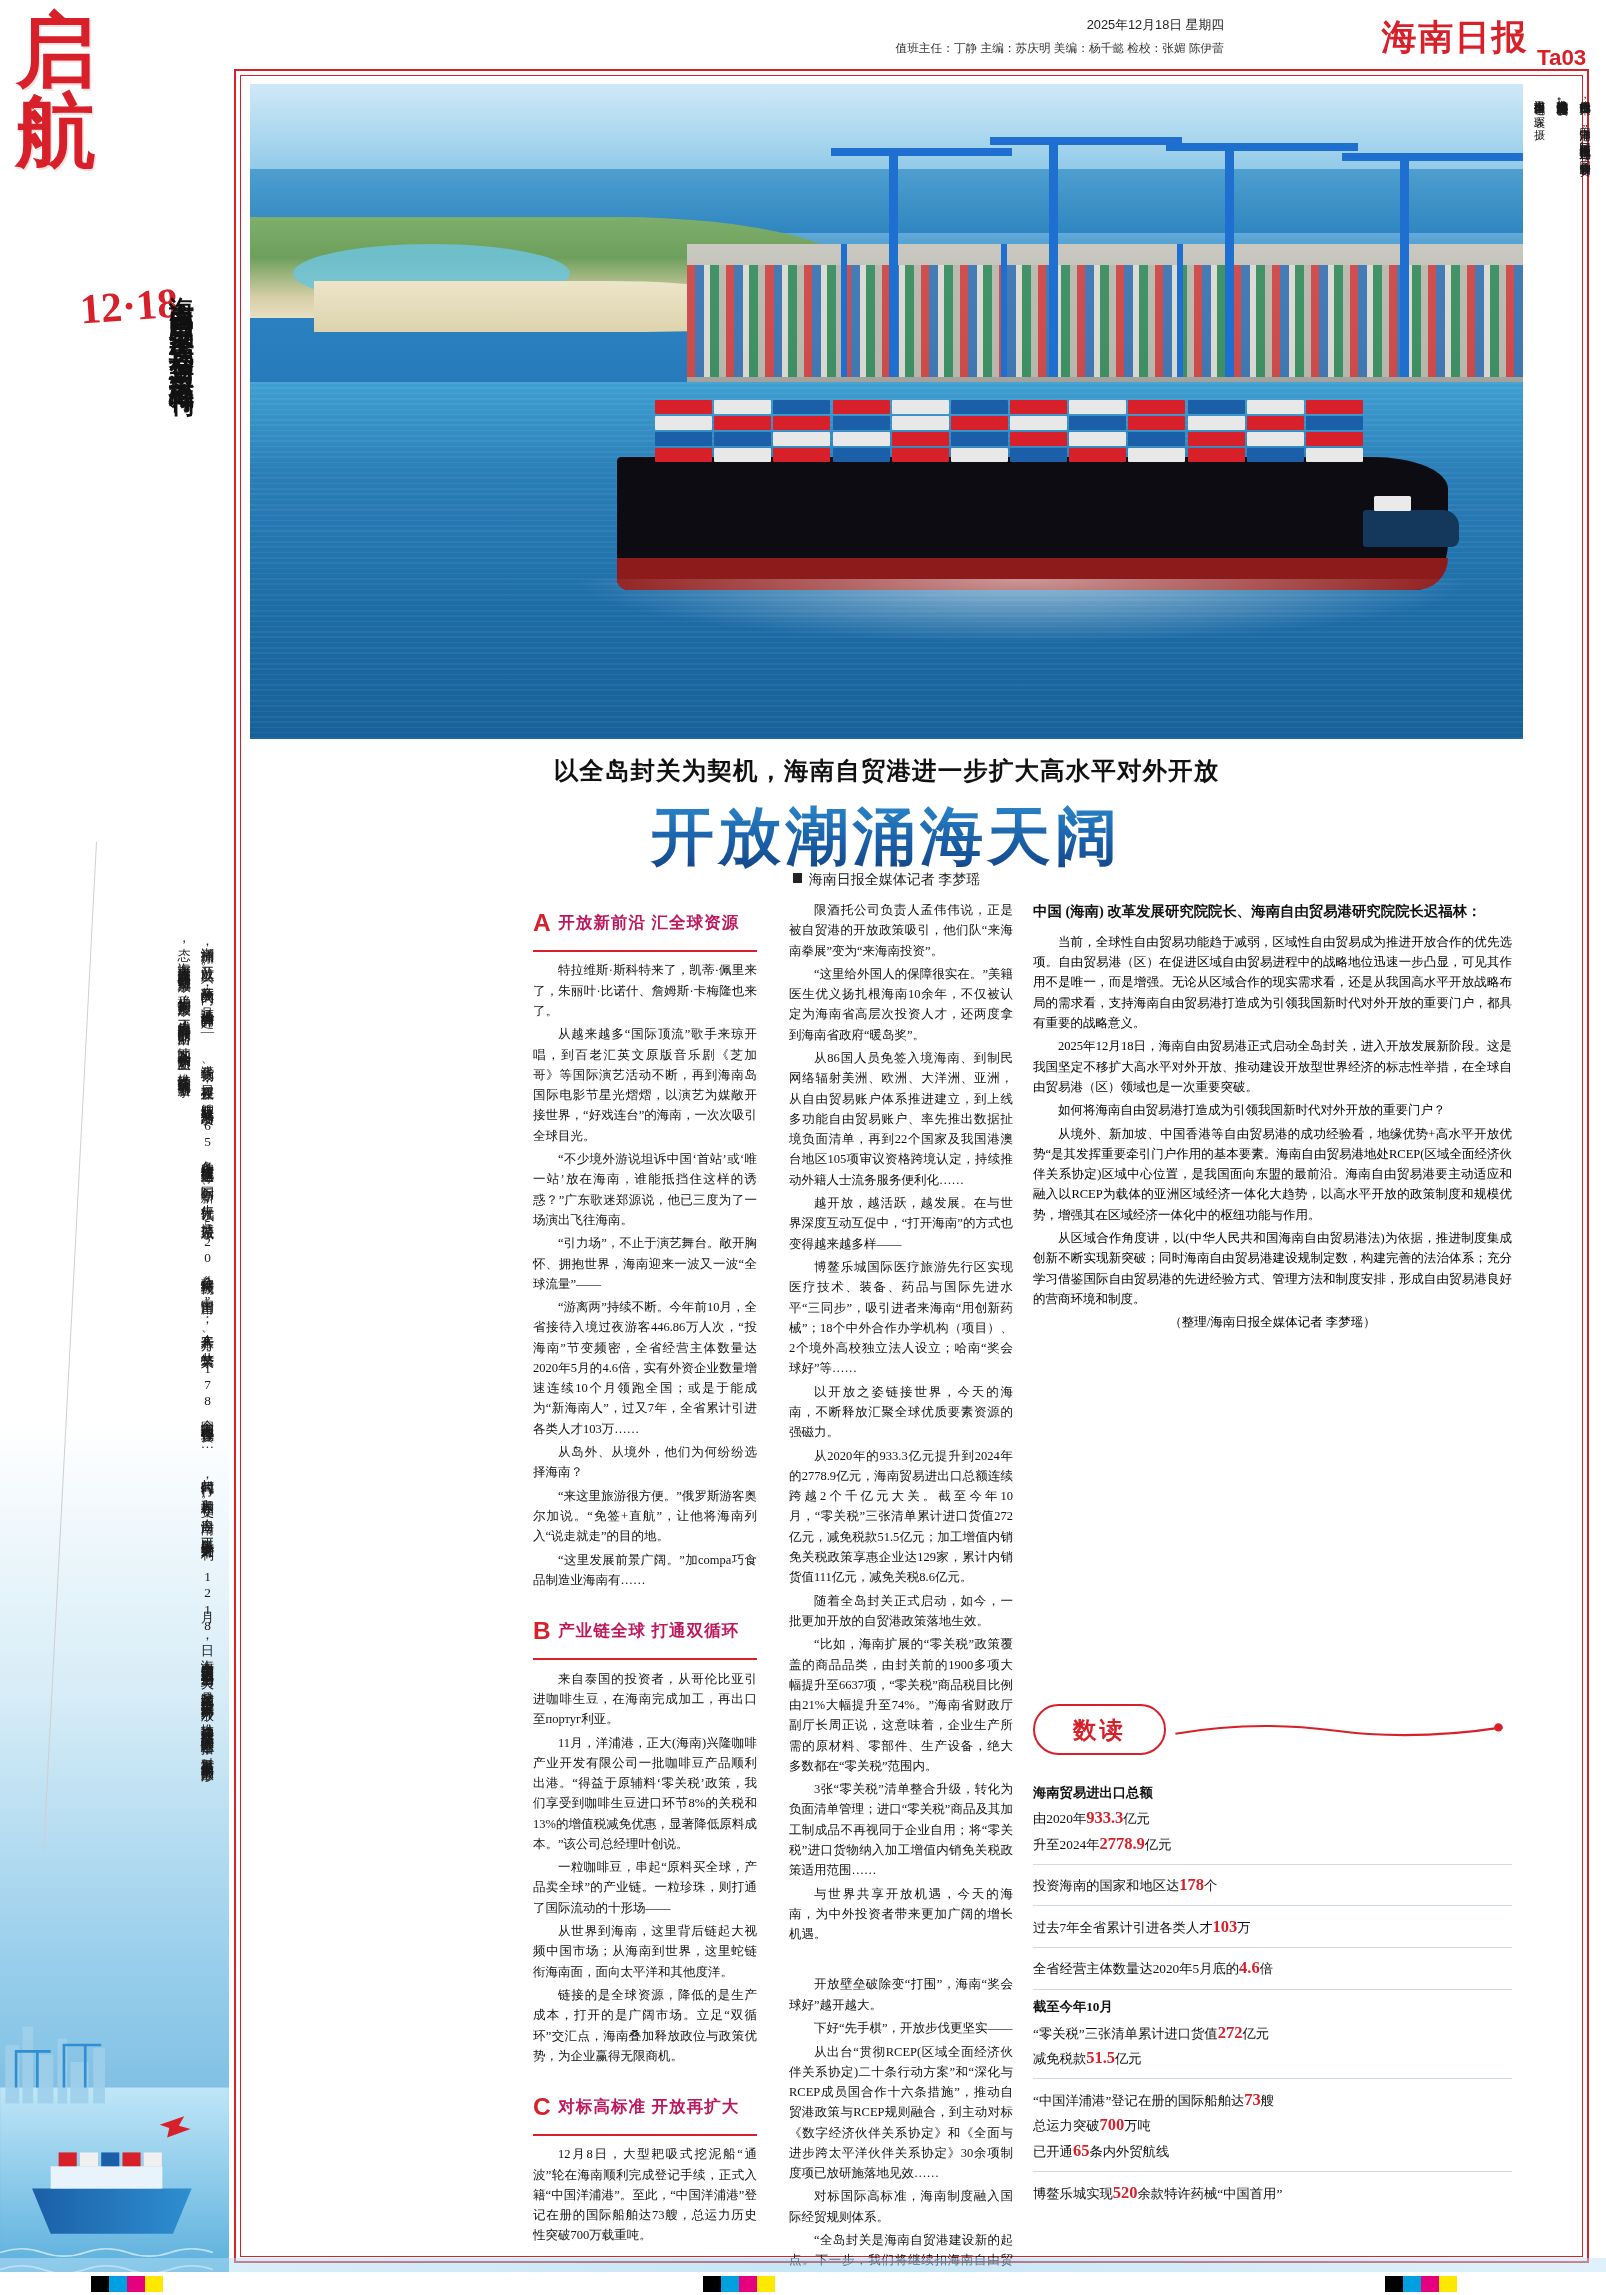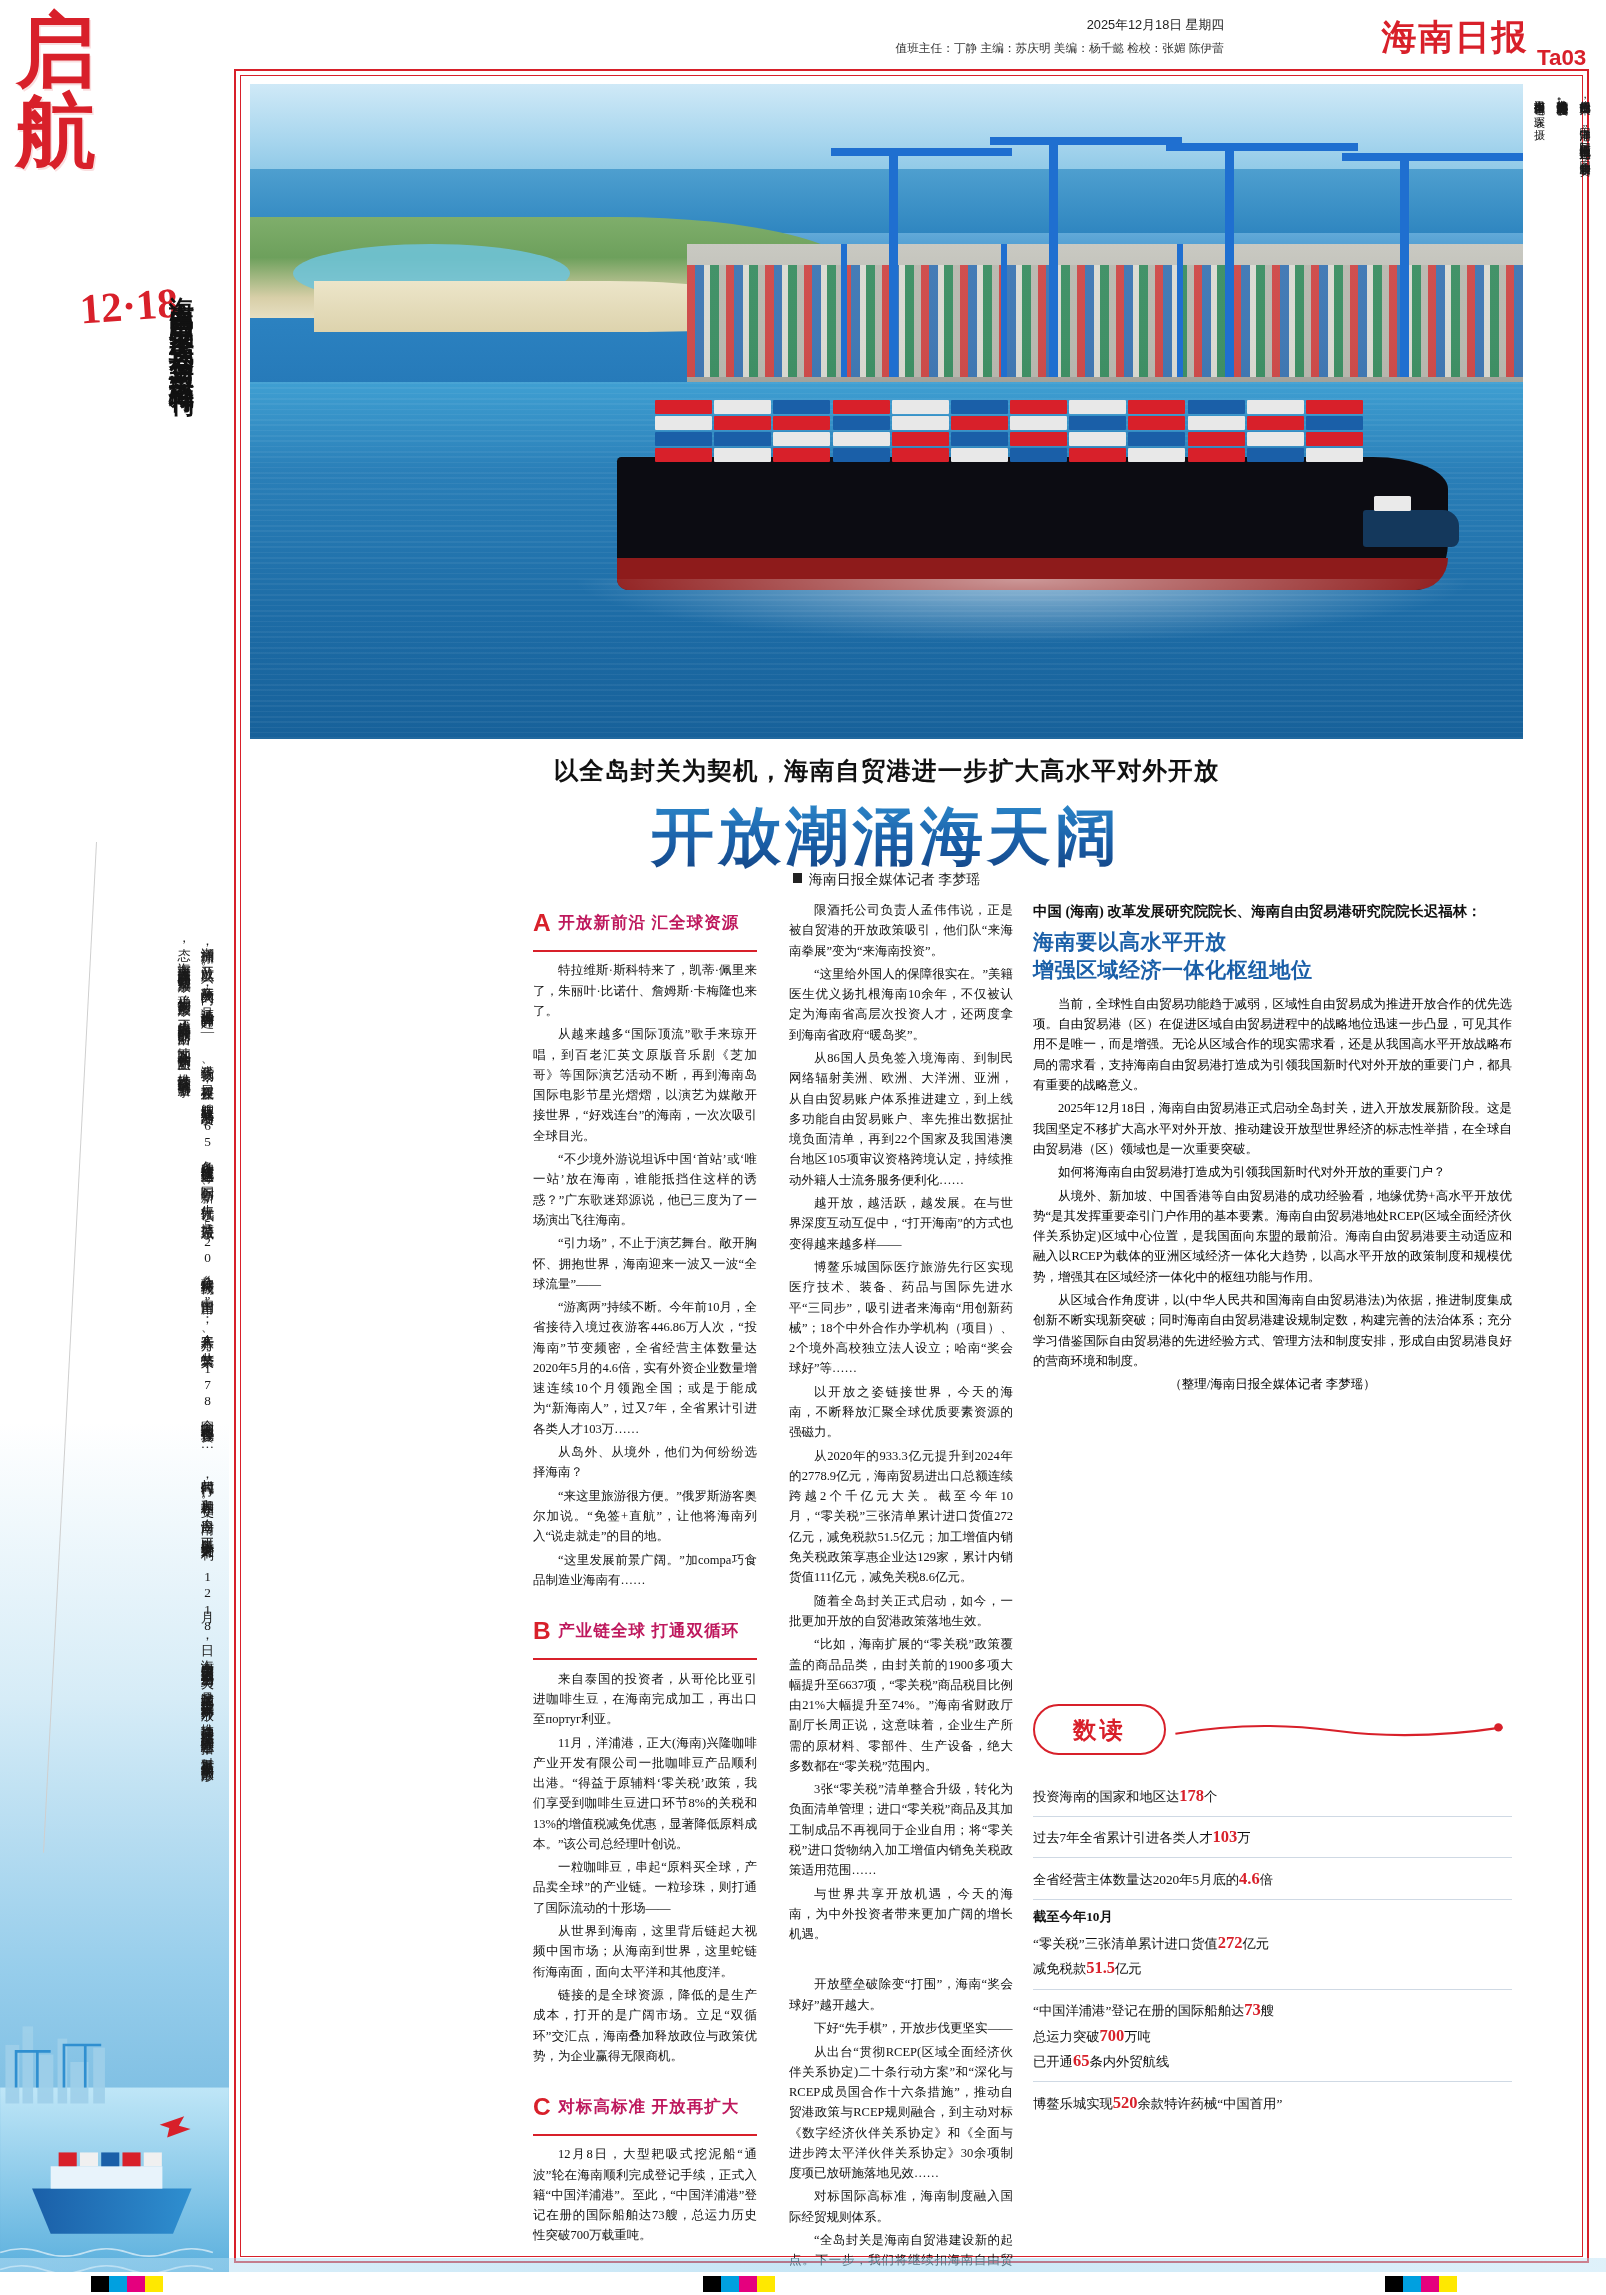--- a/index.html
+++ b/index.html
@@ -499,42 +499,45 @@
       <p>“全岛封关是海南自贸港建设新的起点。下一步，我们将继续扣海南自由贸易建设总体方案》的要求，会同海南省和有关部门，不断完善与高水平自贸港相适应的政策制度体系，坚持目标导向和问题导向，持续加快对外开放步伐。”国家发展改革委相关负责人如是说。</p>
 
       <p style="text-align:right; text-indent:0;"></p>
     </div>
 
     <div class="col c3"></div>
   </div>
 
   <div class="rightcol">
     <div class="iv-lead">中国 (海南) 改革发展研究院院长、海南自由贸易港研究院院长迟福林：</div>
-    <div class="iv-title" style="white-space:pre-line;">海南要以高水平开放
-增强区域经济一体化枢纽地位</div>
     <div class="iv-body">
       <p>当前，全球性自由贸易功能趋于减弱，区域性自由贸易成为推进开放合作的优先选项。自由贸易港（区）在促进区域自由贸易进程中的战略地位迅速一步凸显，可见其作用不是唯一，而是增强。无论从区域合作的现实需求看，还是从我国高水平开放战略布局的需求看，支持海南自由贸易港打造成为引领我国新时代对外开放的重要门户，都具有重要的战略意义。</p>
       <p>2025年12月18日，海南自由贸易港正式启动全岛封关，进入开放发展新阶段。这是我国坚定不移扩大高水平对外开放、推动建设开放型世界经济的标志性举措，在全球自由贸易港（区）领域也是一次重要突破。</p>
       <p>如何将海南自由贸易港打造成为引领我国新时代对外开放的重要门户？</p>
       <p>从境外、新加坡、中国香港等自由贸易港的成功经验看，地缘优势+高水平开放优势“是其发挥重要牵引门户作用的基本要素。海南自由贸易港地处RCEP(区域全面经济伙伴关系协定)区域中心位置，是我国面向东盟的最前沿。海南自由贸易港要主动适应和融入以RCEP为载体的亚洲区域经济一体化大趋势，以高水平开放的政策制度和规模优势，增强其在区域经济一体化中的枢纽功能与作用。</p>
       <p>从区域合作角度讲，以(中华人民共和国海南自由贸易港法)为依据，推进制度集成创新不断实现新突破；同时海南自由贸易港建设规制定数，构建完善的法治体系；充分学习借鉴国际自由贸易港的先进经验方式、管理方法和制度安排，形成自由贸易港良好的营商环境和制度。</p>
     </div>
     <div class="iv-sign">（整理/海南日报全媒体记者 李梦瑶）</div>
   </div>
 
   <div class="shudu-wrap">
     <div style="position:relative; height:53px;">
       <div class="shudu-badge">数读</div>
       <svg class="shudu-deco" viewBox="0 0 620 36">
         <path d="M0 26 Q150 0 300 20 T620 14" stroke="#d8202a" stroke-width="4" fill="none"></path>
         <circle cx="612" cy="14" r="8" fill="#d8202a"></circle>
       </svg>
     </div>
 
     <div class="shudu-list">
+      <div class="sd-item">
+        <div class="sd-head">海南贸易进出口总额</div>
+        <div>由2020年<span class="num">933.3</span>亿元</div>
+        <div>升至2024年<span class="num">2778.9</span>亿元</div>
+      </div>
 
       <div class="sd-item">
         <div>投资海南的国家和地区达<span class="num">178</span>个</div>
       </div>
 
       <div class="sd-item">
         <div>过去7年全省累计引进各类人才<span class="num">103</span>万</div>
       </div>
 
       <div class="sd-item">

